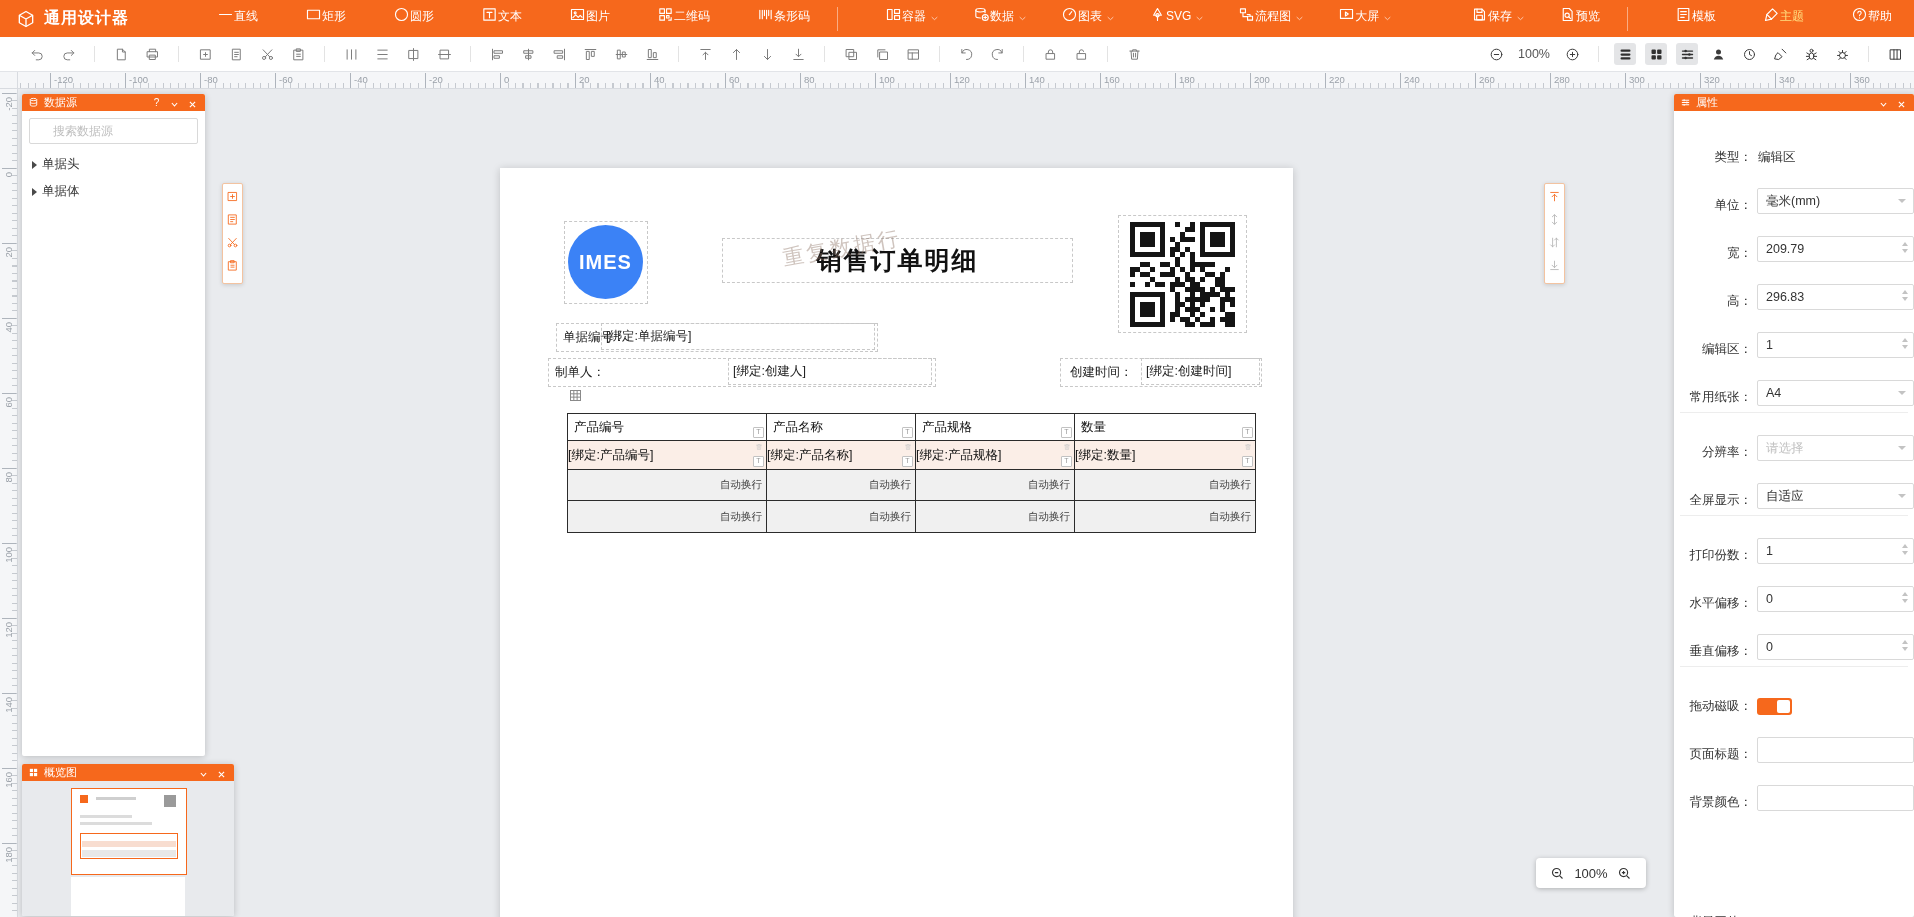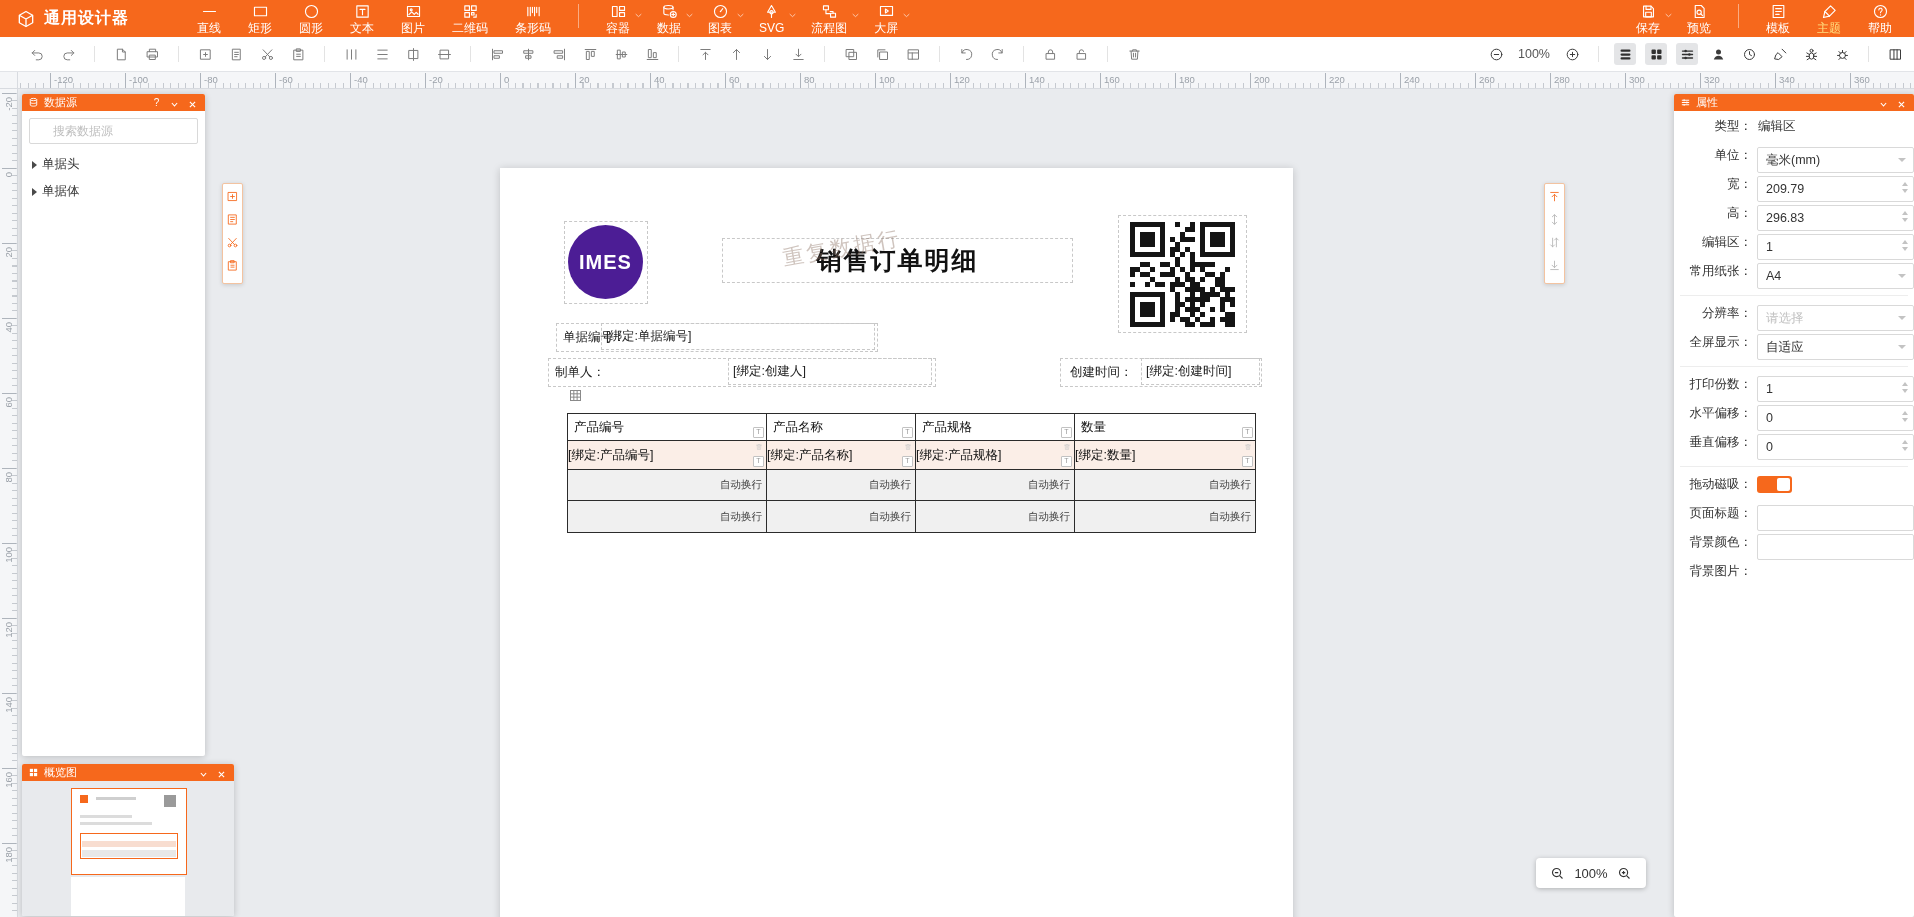--- a/index.html
+++ b/index.html
@@ -6,21 +6,21 @@
   #root{position:relative;width:1914px;height:917px;overflow:hidden;background:#e9ebee;
         font-family:"Liberation Sans","DejaVu Sans",sans-serif;-webkit-font-smoothing:antialiased;}
   .abs{position:absolute;}
   svg{display:block;}
 
   
   #topbar{position:absolute;left:0;top:0;width:1914px;height:37px;background:#f6681c;display:flex;align-items:center;color:#fff;z-index:10;}
   .brand{display:flex;align-items:center;gap:8px;padding:0 16px;font-size:16px;font-weight:700;letter-spacing:1px;flex:none;}
   .brand svg{width:20px;height:20px;}
   #tb-tools{display:flex;align-items:flex-start;gap:27px;margin-left:52px;}
-  .tool{display:flex;flex-direction:column;align-items:center;position:relative;cursor:pointer;line-height:1;}
+  .tool{display:flex;flex-direction:row;align-items:center;position:relative;cursor:pointer;line-height:1;margin-left:20px;}
   .tool .t-icon svg{width:17px;height:17px;}
   .tool .t-label{font-size:12px;margin-top:2px;white-space:nowrap;}
   .t-chev{position:absolute;right:-14px;top:7px;opacity:.85;}
   .t-chev svg{width:11px;height:11px;}
   .tb-sep{width:1px;height:24px;background:rgba(255,255,255,.45);margin-top:1px;}
   #tb-right{margin-left:auto;display:flex;align-items:flex-start;gap:27px;padding-right:22px;}
   .tool.hl .t-label{color:#ffe081;}
 
   
   #toolbar2{position:absolute;left:0;top:37px;width:1914px;height:34px;background:#fff;border-bottom:1px solid #e2e4e8;
@@ -65,42 +65,42 @@
 
   
   #ov-panel{left:22px;top:764px;width:212px;height:152px;}
   #ov-body{position:absolute;left:0;top:17px;right:0;bottom:0;background:#e8eaed;}
   .ov-page{position:absolute;background:#fff;}
   .mini{position:absolute;}
 
   
   #prop-panel{left:1674px;top:94px;width:240px;height:823px;}
   #prop-body{padding:7px 0 0 6px;}
-  .prow{display:flex;align-items:flex-start;height:26px;margin-bottom:3px;}
+  .prow{display:flex;align-items:flex-end;height:26px;margin-bottom:3px;margin-top:22px;}
   .prow-tall{height:98px;}
   .plabel{width:72px;text-align:right;font-size:12.5px;color:#333;flex:none;}
   .pstatic{margin-left:6px;font-size:12.5px;color:#333;}
   .pctrl{margin-left:5px;width:140px;height:24px;border:1px solid #d9d9d9;border-radius:2px;background:#fff;position:relative;
          display:flex;align-items:center;padding:0 8px;font-size:12.5px;color:#333;box-sizing:content-box;}
   .ph{color:#bfbfbf;}
   .sel-caret{position:absolute;right:7px;top:10px;width:0;height:0;border-left:4px solid transparent;border-right:4px solid transparent;border-top:4.5px solid #c3c3c3;}
   .stepper{position:absolute;right:5px;top:5px;display:flex;flex-direction:column;gap:3px;cursor:pointer;}
   .stepper i{display:block;width:0;height:0;border-left:3.5px solid transparent;border-right:3.5px solid transparent;}
   .stepper .up{border-bottom:4px solid #c3c3c3;}
   .stepper .dn{border-top:4px solid #c3c3c3;}
   .pdivider{height:1px;background:#ededed;margin:6px 6px 9px 0;}
   .ptoggle{margin-left:5px;width:35px;height:17px;border-radius:3px;background:#f6681c;position:relative;cursor:pointer;}
   .ptoggle .knob{position:absolute;right:2px;top:2px;width:13px;height:13px;background:#fff;border-radius:2px;}
   .pimg{margin-left:5px;width:140px;height:94px;border:1px solid #d9d9d9;border-radius:2px;display:flex;align-items:center;justify-content:center;font-size:12px;cursor:pointer;}
 
   
   #page{position:absolute;left:500px;top:168px;width:793px;height:1123px;background:#fff;box-shadow:0 1px 8px rgba(0,0,0,.18);z-index:1;}
   .dashed{border:1px dashed #c8c8c8;}
   #logo-box{left:64px;top:53px;width:82px;height:81px;}
-  #logo-circle{position:absolute;left:3px;top:3px;width:75px;height:74px;border-radius:50%;background:#4c1d95;color:#fff;
+  #logo-circle{position:absolute;left:3px;top:3px;width:75px;height:74px;border-radius:50%;background:#3b82f6;color:#fff;
                display:flex;align-items:center;justify-content:center;font-weight:800;font-size:20px;letter-spacing:1px;}
   #title-box{left:222px;top:70px;width:349px;height:43px;font-size:25px;font-weight:700;letter-spacing:2px;color:#111;
              display:flex;align-items:center;justify-content:center;}
   #qr-box{left:618px;top:47px;width:127px;height:116px;display:flex;align-items:center;justify-content:center;}
   .fieldrow{position:absolute;height:27px;font-size:12.5px;color:#222;}
   .flabel{position:absolute;left:6px;top:0;line-height:27px;white-space:nowrap;}
   .fvalue{position:absolute;top:-1px;height:27px;border:1px dashed #c8c8c8;display:flex;align-items:center;padding-left:4px;white-space:nowrap;box-sizing:border-box;}
   #tbl-icon{position:absolute;left:68px;top:220px;width:15px;height:15px;color:#8a8a8a;}
   #doc-table{position:absolute;left:67px;top:245px;display:grid;grid-template-columns:199px 149px 159px 180px;grid-template-rows:27px 29px 31px 31px;
              border:1px solid #2b2b2b;}

